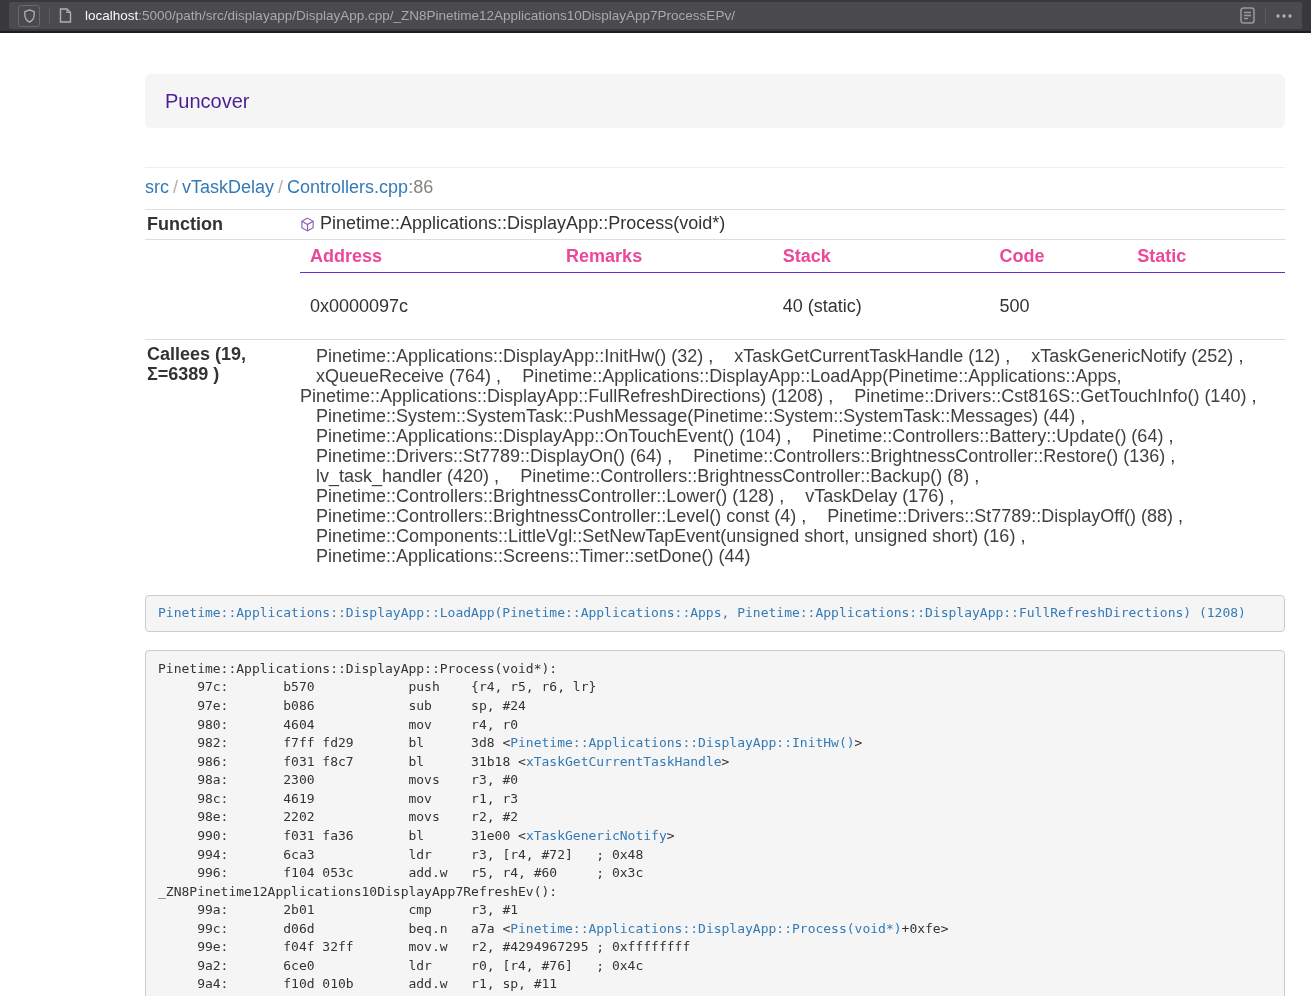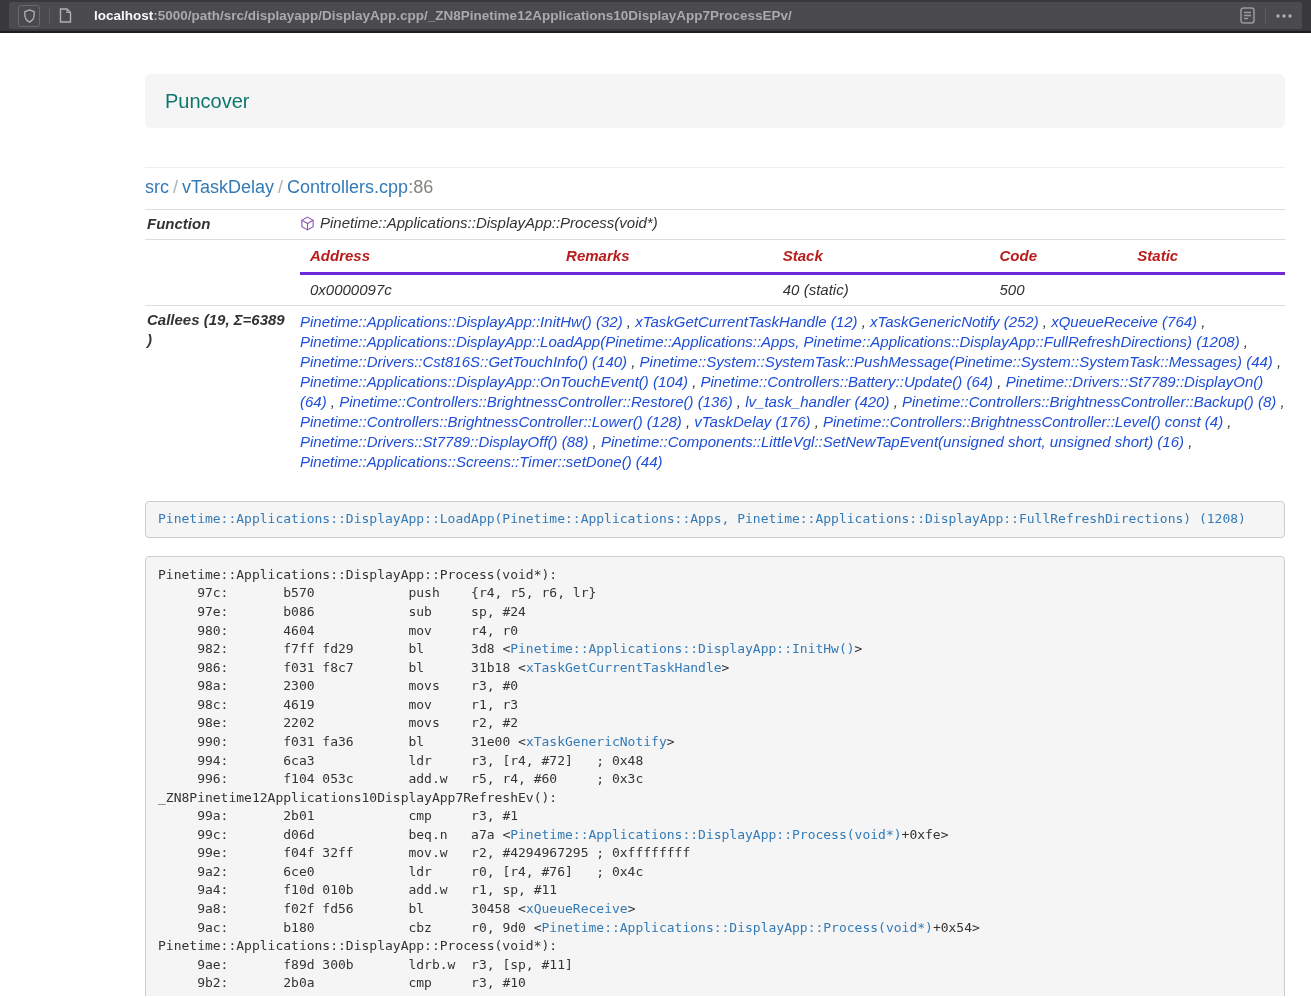--- a/index.html
+++ b/index.html
@@ -10,52 +10,52 @@
   .toolbar { height: 33px; background: #38383d; border-bottom: 2px solid #1d1d21;
     display: flex; align-items: center; padding: 0 9px; }
   .urlbar { flex: 1; height: 27px; background: #4a4a4f; border-radius: 2px;
     display: flex; align-items: center; padding: 0 6px; color: #b1b1b3; }
   .tb-btn { display: inline-flex; align-items: center; justify-content: center;
     height: 22px; padding: 0 3px; cursor: pointer; }
   .shield-box { width: 22px; height: 22px; border: 1px solid #69696e; border-radius: 3px;
     display: inline-flex; align-items: center; justify-content: center; }
   .vsep { width: 1px; height: 17px; background: #5c5c61; margin: 0 6px; flex: 0 0 1px; }
   .url-text { flex: 1; font-size: 13.5px; color: #a9a9ae; white-space: nowrap;
-    overflow: hidden; margin-left: 19px; font-weight: bold; }
+    overflow: hidden; margin-left: 10px; }
   .url-host { color: #f9f9fa; }
   .ticon { display: block; }
 
   
   .page { width: 1311px; height: 963px; overflow: hidden; background: #fff; color: #333; }
   .content { margin-left: 145px; width: 1140px; font-size: 14px; }
 
   .jumbotron { margin-top: 41px; background: #f5f5f5; border-radius: 6px;
     padding: 15px 20px; }
-  .jumbotron h1 { font-size: 20px; font-weight: 500; color: #0f766e; line-height: 24px; }
+  .jumbotron h1 { font-size: 20px; font-weight: 500; color: #4c1d95; line-height: 24px; }
 
   hr.rule { border: none; border-top: 1px solid #eee; margin-top: 39px; }
 
   .breadcrumb { margin-top: 9px; font-size: 18px; line-height: 21px; color: #777; }
   .breadcrumb a { color: #337ab7; text-decoration: none; cursor: pointer; }
   .crumb-sep { color: #b0b0b0; padding: 0 4px; }
   .crumb-line { color: #84837b; margin-top: 8px; }
 
-  table.ftable { width: 100%; border-collapse: collapse; margin-top: 11px; font-size: 15px; font-style: italic; }
+  table.ftable { width: 100%; border-collapse: collapse; margin-top: 11px; font-size: 18px; }
   table.ftable > tbody > tr > th { width: 155px; text-align: left; vertical-align: top;
     font-weight: bold; color: #333; padding: 4px 8px 4px 2px; border-top: 1px solid #ddd;
     line-height: 20px; }
   table.ftable > tbody > tr > td { padding: 3px 0; border-top: 1px solid #ddd;
     vertical-align: top; line-height: 20px; }
   table.ftable > tbody > tr > td.nopad { padding: 0; }
-  table.ftable a { color: #1d4ed8; text-decoration: none; cursor: pointer; }
+  table.ftable a { color: #404040; text-decoration: none; cursor: pointer; margin-left: 16px; }
 
   table.inner { width: 100%; border-collapse: collapse; }
-  table.inner th { text-align: left; font-weight: bold; color: #b91c1c;
+  table.inner th { text-align: left; font-weight: bold; color: #ec4899;
     padding: 6px 10px; line-height: 20px; }
-  table.inner td { padding: 5px 10px; border-top: 3px solid #6d28d9; line-height: 20px; }
+  table.inner td { padding: 23px 10px; border-top: 1px solid #6d28d9; line-height: 20px; }
   .w26 { width: 26%; } .w22 { width: 22%; } .w14 { width: 14%; } .w16 { width: 16%; }
 
   .sym-icon { display: inline-block; vertical-align: -3px; margin-right: 5px; }
 
   .callees-cell { padding-top: 6px !important; padding-bottom: 7px !important; }
 
   pre.hl-box { margin-top: 22px; background: #f5f5f5; border: 1px solid #ccc;
     border-radius: 4px; padding: 9px 12px;
     font-family: "DejaVu Sans Mono", "Liberation Mono", monospace; font-size: 13px;
     line-height: 1.3; white-space: pre; overflow: hidden; }

